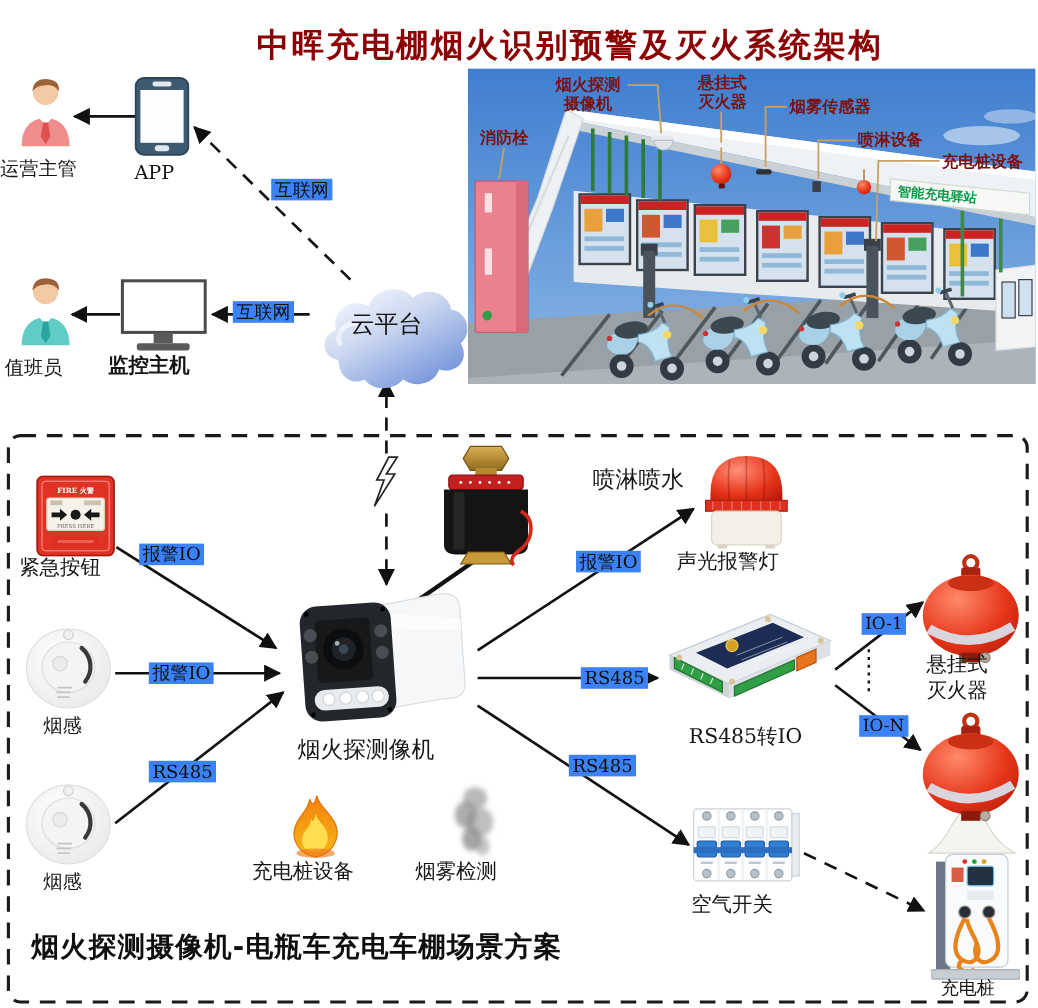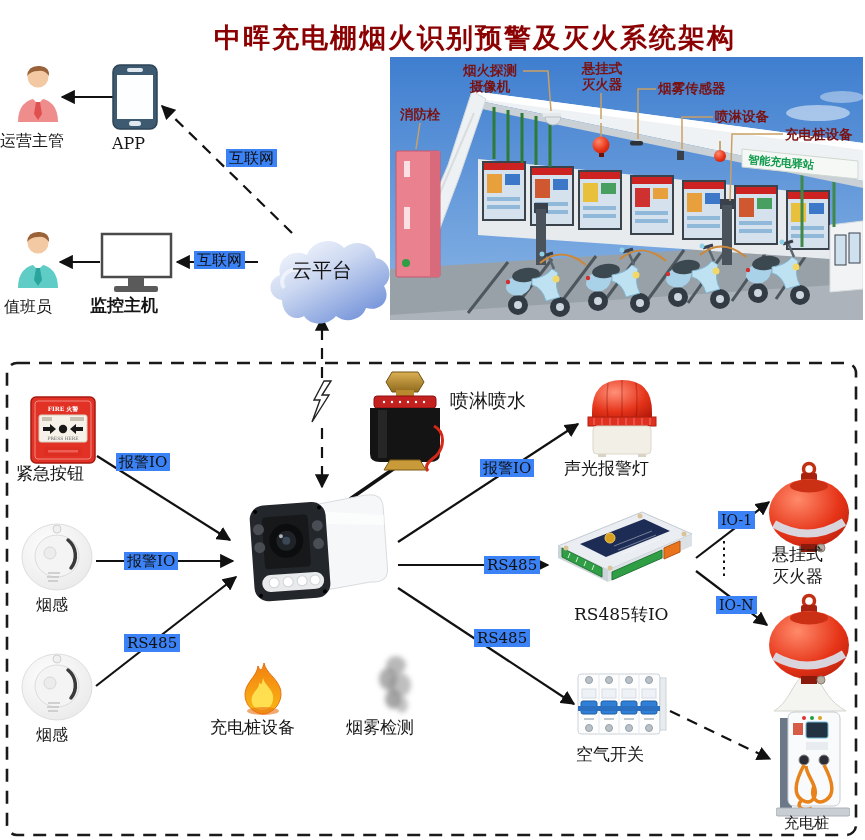--- a/index.html
+++ b/index.html
@@ -391,20 +391,21 @@
       <circle cx="34" cy="88" r="5" fill="#fff" stroke="#cfd4d8"></circle>
         <circle cx="48" cy="88" r="5" fill="#fff" stroke="#cfd4d8"></circle>
       <circle cx="62" cy="88" r="5" fill="#fff" stroke="#cfd4d8"></circle>
         <circle cx="75" cy="88" r="5" fill="#fff" stroke="#cfd4d8"></circle>
       <circle cx="20" cy="16" r="2" fill="#000"></circle>
         <circle cx="84" cy="16" r="2" fill="#000"></circle>
       <circle cx="20" cy="100" r="2" fill="#000"></circle>
         <circle cx="84" cy="100" r="2" fill="#000"></circle>
     </g>
   </svg>
+  <div class="lbl" style="left:248px;top:615px;width:140px;font-size:19px">烟火探测像机</div>
 
   <svg class="dev" style="left:237px;top:660px" width="52" height="58">
     <defs>
         <linearGradient id="flm" x1="0" y1="0" x2="0" y2="1">
           <stop offset="0" stop-color="#f28010"></stop>
           <stop offset="1" stop-color="#f9b815"></stop>
         </linearGradient>
       </defs>
     <path d="M27,3 C29,13 39,17 43,28 C47,40 38,53 26,54 C14,53 5,41 9,29 C12,20 20,15 21,6 C23,11 25,12 27,3 Z" fill="url(#flm)" stroke="#e86f08" stroke-width="1"></path>
     <path d="M26,18 C28,26 35,28 36,36 C37,45 31,50 25,50 C18,50 13,44 15,37 C17,31 23,28 22,22 C24,26 25,24 26,18 Z" fill="#ffdf4f"></path>
@@ -444,21 +445,21 @@
         <circle cx="38" cy="32" r="1.2"></circle>
         <circle cx="46" cy="32" r="1.2"></circle>
         <circle cx="54" cy="32" r="1.2"></circle>
         <circle cx="62" cy="32" r="1.2"></circle>
       </g>
     <path d="M8,38 L78,38 L78,84 Q78,92 68,92 L18,92 Q8,92 8,84 Z" fill="#141414"></path>
     <rect x="16" y="40" width="9" height="48" fill="#ffffff" opacity="0.08"></rect>
     <path d="M72,56 C84,62 82,78 74,86 C66,92 62,96 66,101" stroke="#d42818" stroke-width="3" fill="none"></path>
     <polygon points="28,90 58,90 64,100 22,100" fill="#c89a3a" stroke="#7a5a16"></polygon>
   </svg>
-  <div class="lbl" style="left:450px;top:390px;width:120px;font-size:19px;text-align:left">喷淋喷水</div>
+  <div class="lbl" style="left:450px;top:390px;width:120px;font-size:19px;text-align:right">喷淋喷水</div>
 
   <svg class="dev" style="left:586px;top:370px" width="72" height="90">
     <defs>
         <radialGradient id="bcn" cx="0.38" cy="0.32" r="0.95">
           <stop offset="0" stop-color="#ff9078"></stop>
           <stop offset="0.55" stop-color="#e5341a"></stop>
           <stop offset="1" stop-color="#a81206"></stop>
         </radialGradient>
       </defs>
     <path d="M6,48 L6,42 Q6,10 36,10 Q66,10 66,42 L66,48 Z" fill="url(#bcn)"></path>
@@ -577,13 +578,14 @@
       <circle cx="48" cy="50" r="5" fill="#2a2e34" stroke="#888"></circle>
     <g stroke="#e8821a" stroke-width="3.5" fill="none">
       <path d="M28,55 C20,70 16,84 26,90 C36,96 42,86 38,76 C35,68 30,62 30,56"></path>
       <path d="M48,55 C56,70 60,84 50,90 C40,96 34,86 38,76"></path>
       <path d="M26,90 C18,97 28,102 36,98"></path>
     </g>
     <rect x="0" y="98" width="74" height="8" rx="2" fill="#c9ced4" stroke="#aab0b8"></rect>
   </svg>
   <div class="lbl" style="left:784px;top:815px;width:58px;font-size:15px">充电桩</div>
 
+  <div class="caption">烟火探测摄像机-电瓶车充电车棚场景方案</div>
 </div>
 
 </body></html>

